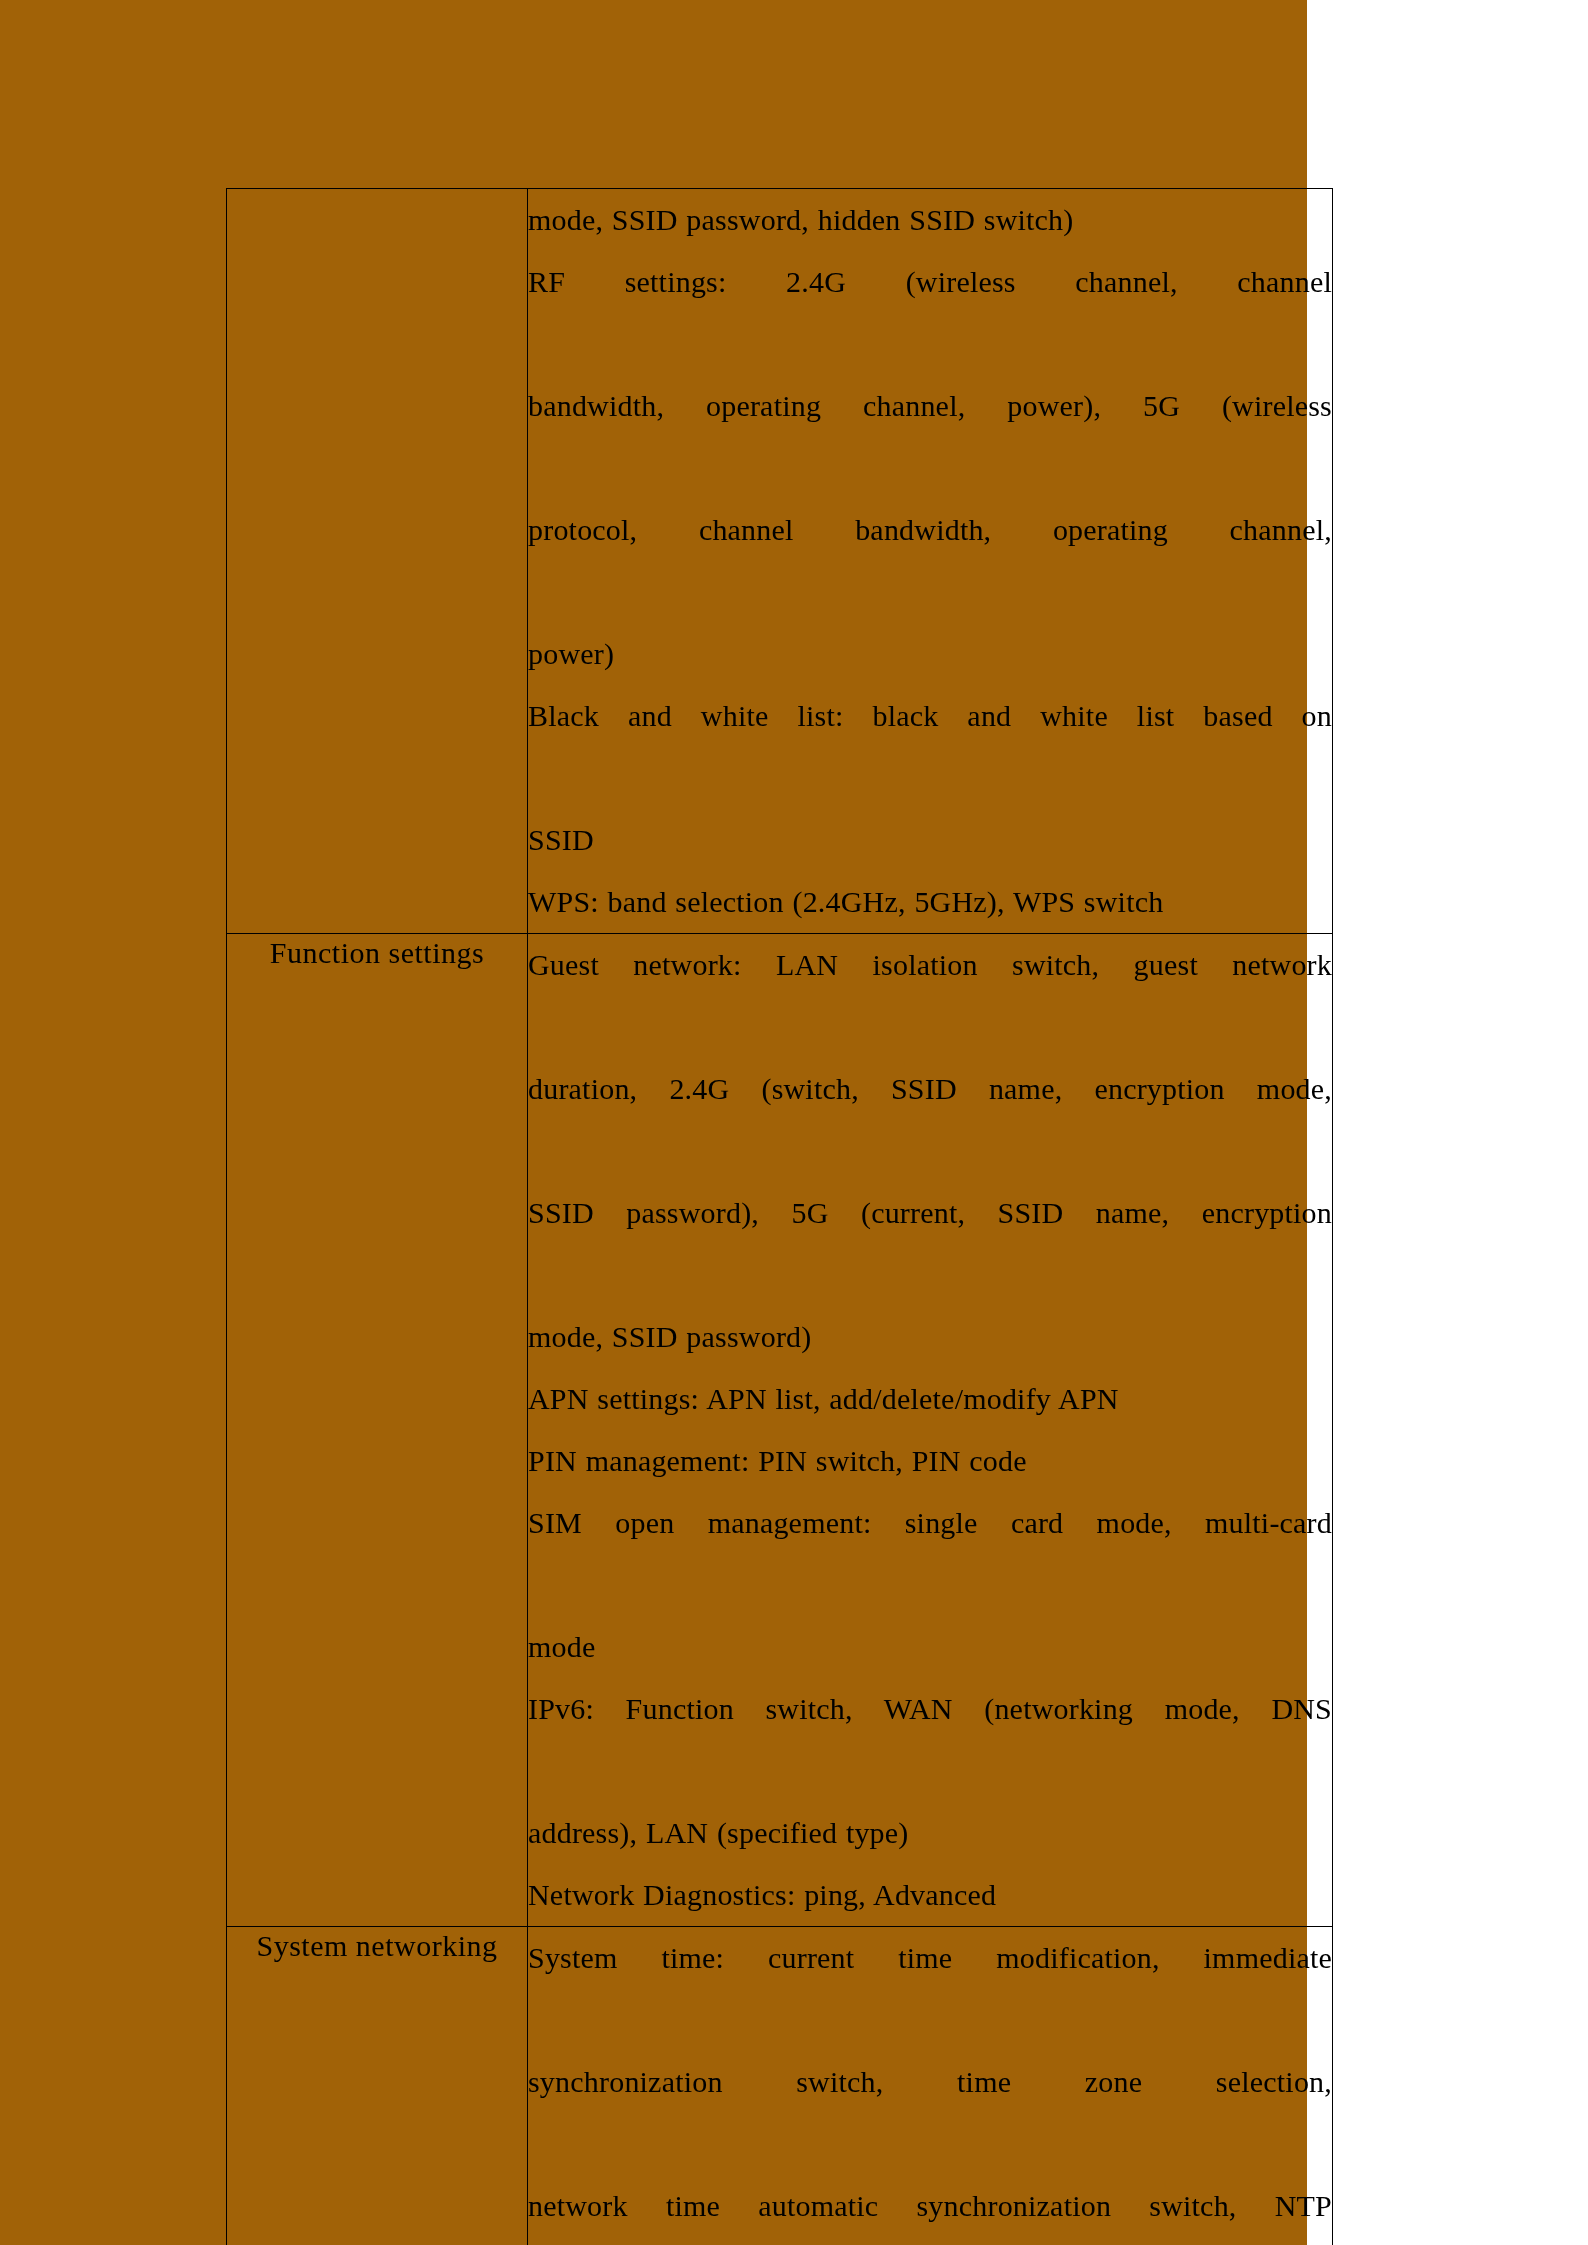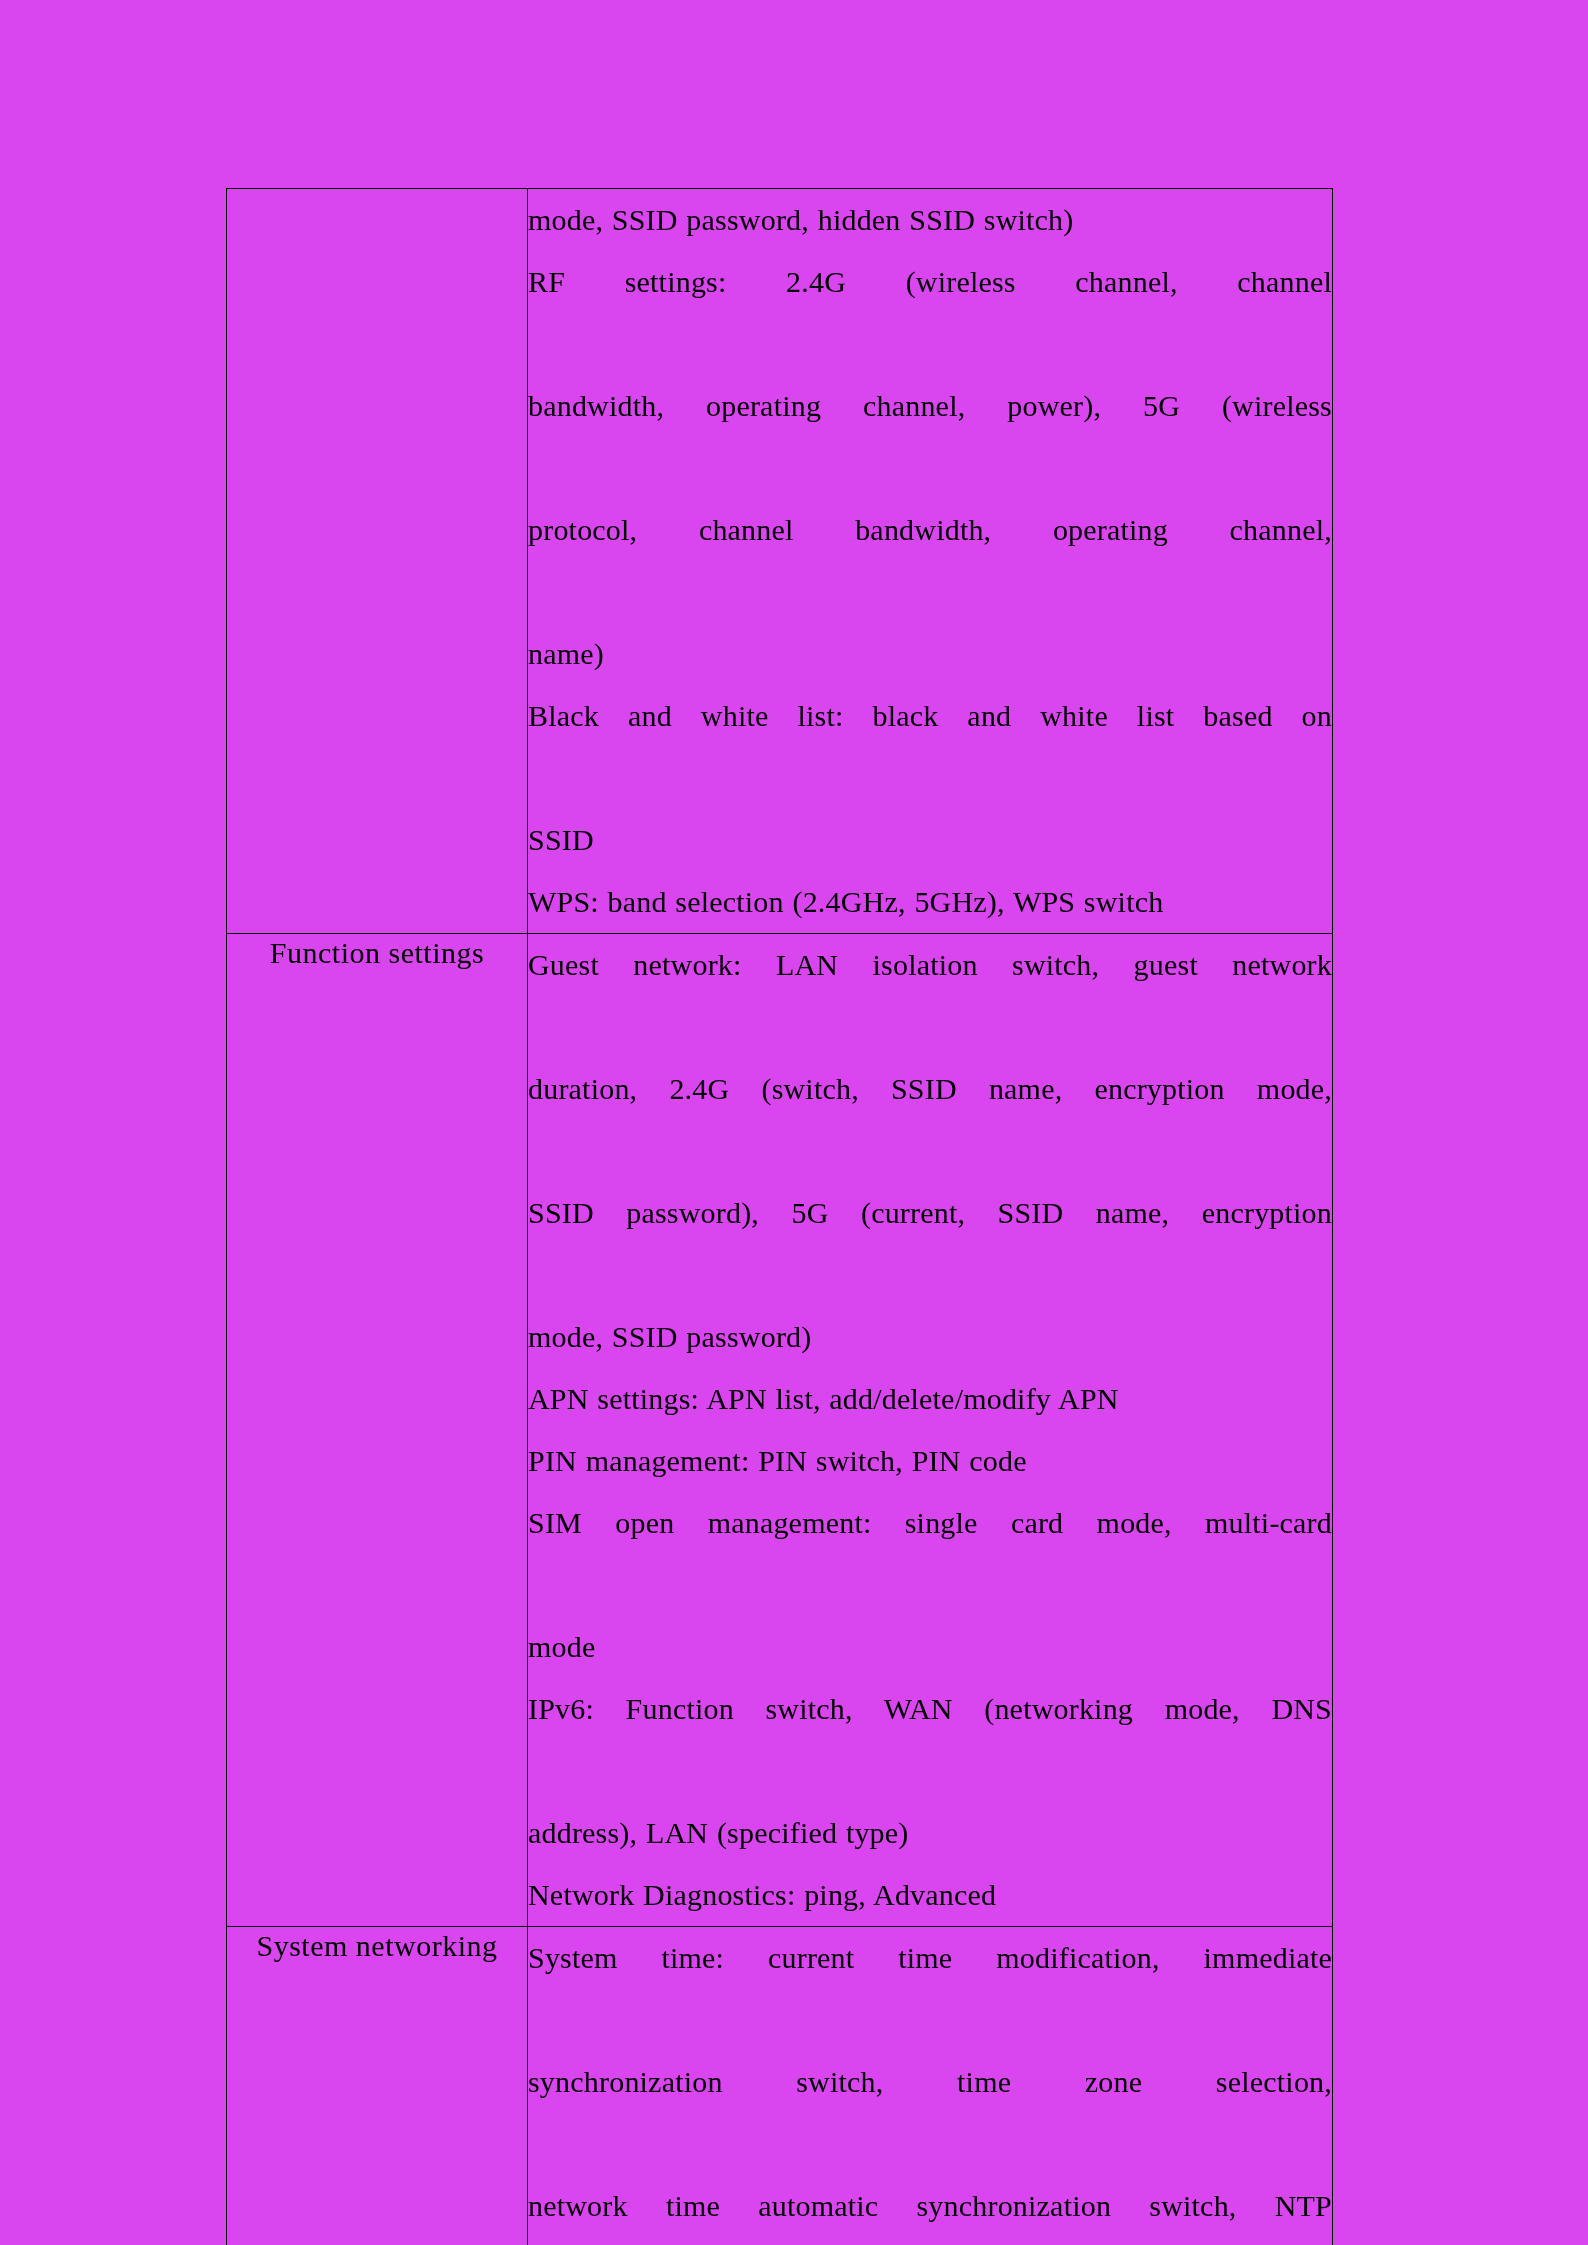--- a/index.html
+++ b/index.html
@@ -10,23 +10,23 @@
   body {
     width: 1588px;
     height: 2245px;
     font-family: "Liberation Serif", "DejaVu Serif", serif;
     color: #000000;
     overflow: hidden;
   }
 
   .page {
     position: relative;
-    width: 1588px;
+    width: 1307px;
     height: 2245px;
-    background: #d946ef;
+    background: #a16207;
   }
 
   
   .spec-table {
     position: absolute;
     left: 226px;
     top: 188px;
     width: 1106px;
     border-collapse: collapse;
     table-layout: fixed;
@@ -98,21 +98,21 @@
       <tr>
         <td class="label-cell">
           <div class="label-text"></div>
         </td>
         <td class="desc-cell">
           <p class="desc-line no-stretch">mode, SSID password, hidden SSID switch)</p>
 
           <p class="desc-line stretch-last">RF settings: 2.4G (wireless channel, channel</p>
           <p class="desc-line stretch-last">bandwidth, operating channel, power), 5G (wireless</p>
           <p class="desc-line stretch-last">protocol, channel bandwidth, operating channel,</p>
-          <p class="desc-line no-stretch">name)</p>
+          <p class="desc-line no-stretch">power)</p>
 
           <p class="desc-line stretch-last">Black and white list: black and white list based on</p>
           <p class="desc-line no-stretch">SSID</p>
 
           <p class="desc-line no-stretch">WPS: band selection (2.4GHz, 5GHz), WPS switch</p>
         </td>
       </tr>
 
       <tr>
         <td class="label-cell">

